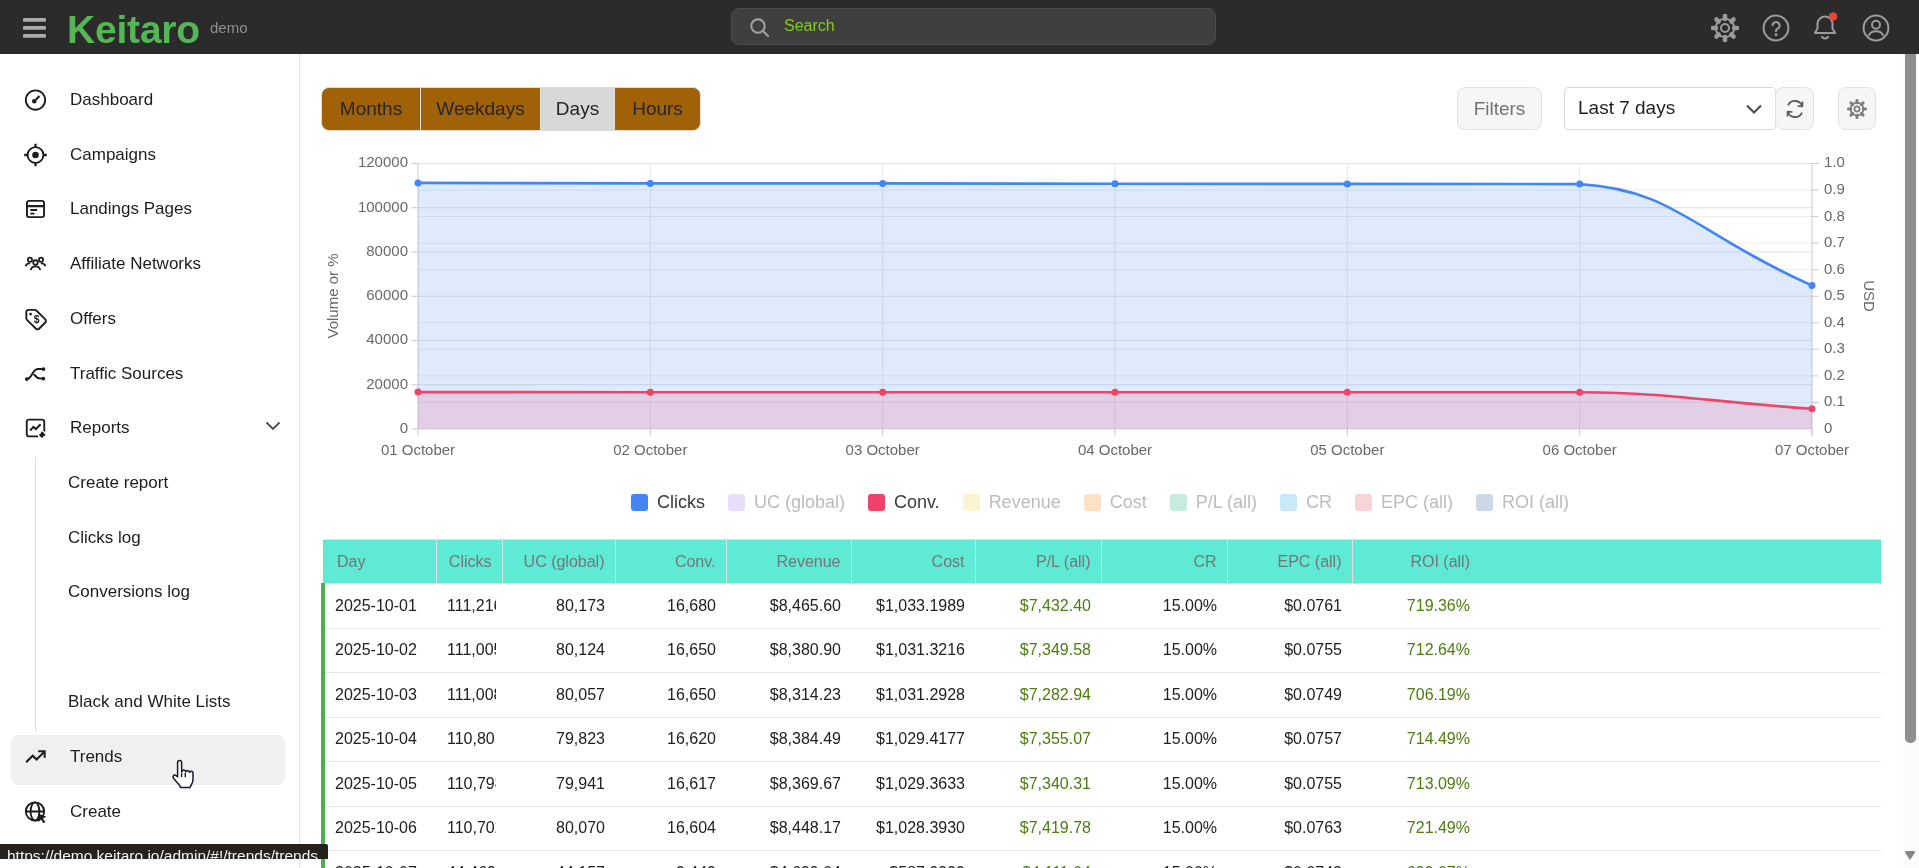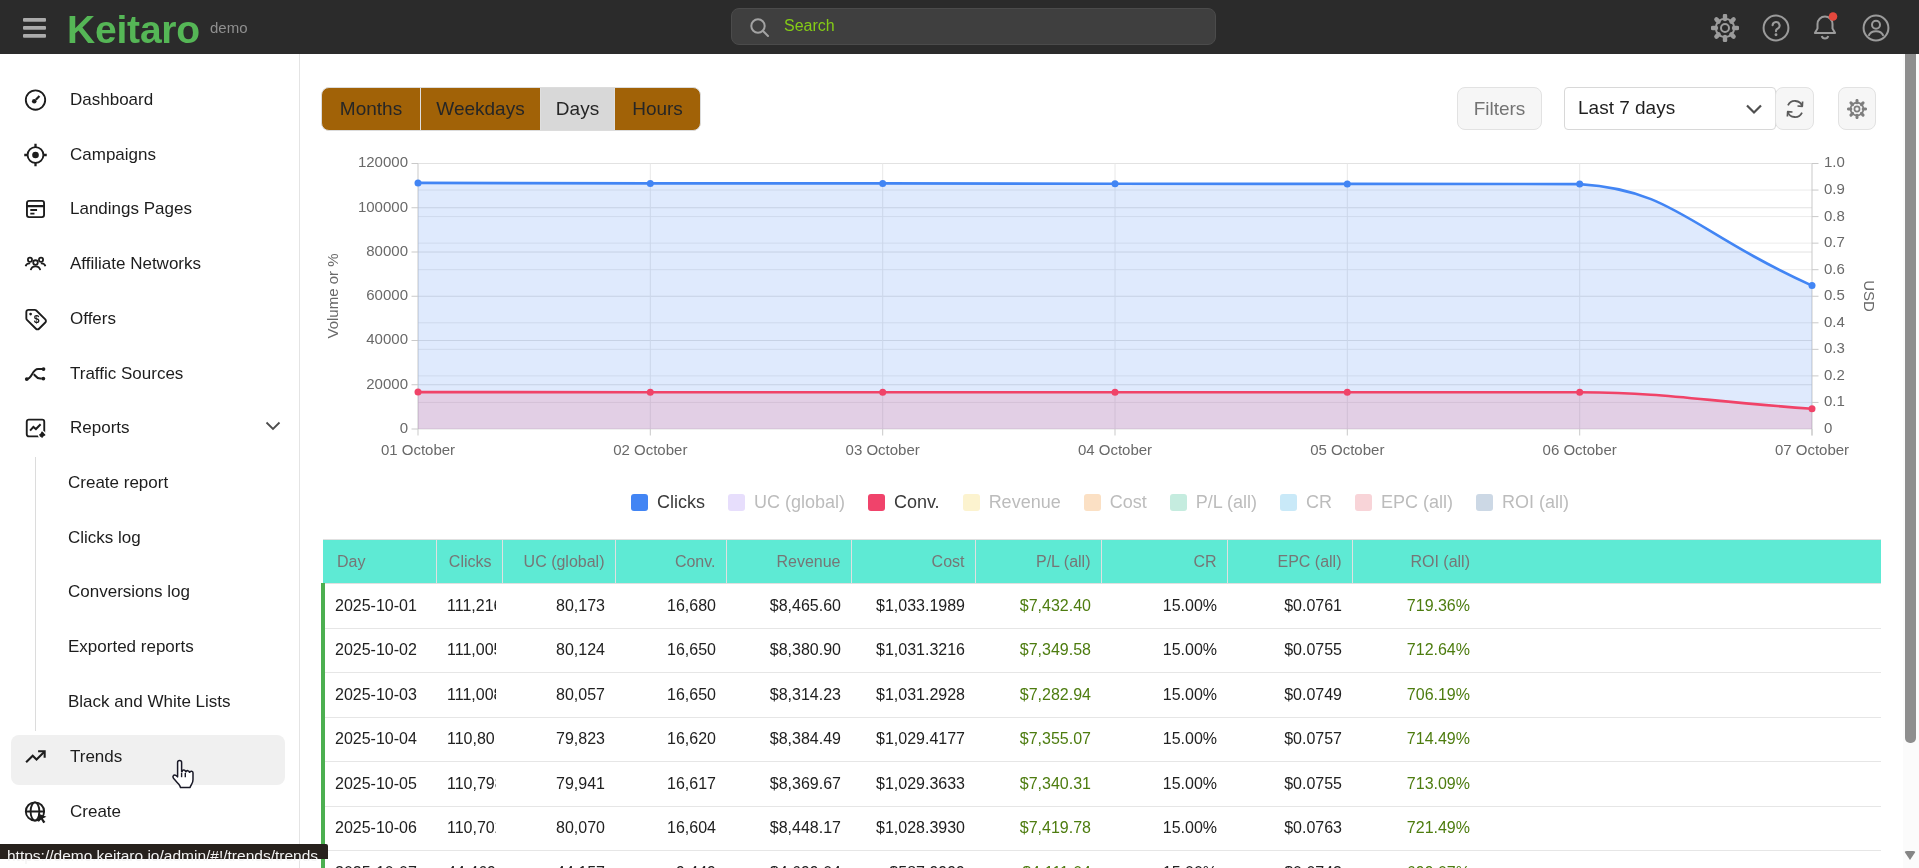--- a/index.html
+++ b/index.html
@@ -195,23 +195,20 @@
         </svg>
       </div>
   <div class="mitem" style="top:402px;">
         <div class="mtext" style="left:68px;">Create report</div>
       </div>
   <div class="mitem" style="top:457px;">
         <div class="mtext" style="left:68px;">Clicks log</div>
       </div>
   <div class="mitem" style="top:511px;">
         <div class="mtext" style="left:68px;">Conversions log</div>
-      </div>
-  <div class="mitem" style="top:566px;">
-        <div class="mtext" style="left:68px;">Exported reports</div>
       </div>
   <div class="mitem" style="top:621px;">
         <div class="mtext" style="left:68px;">Black and White Lists</div>
       </div>
   <div class="mitem" style="top:676px;">
         <svg class="micon" viewBox="0 0 24 24" fill="none" stroke="#1d1d1d" stroke-width="2">
           <path d="M3 17 L9.3 10.7 L13 14.4 L20.5 6.9"></path>
           <path d="M14.5 6.5 H20.8 V12.8" stroke-width="2"></path>
         </svg>
         <div class="mtext">Trends</div>

